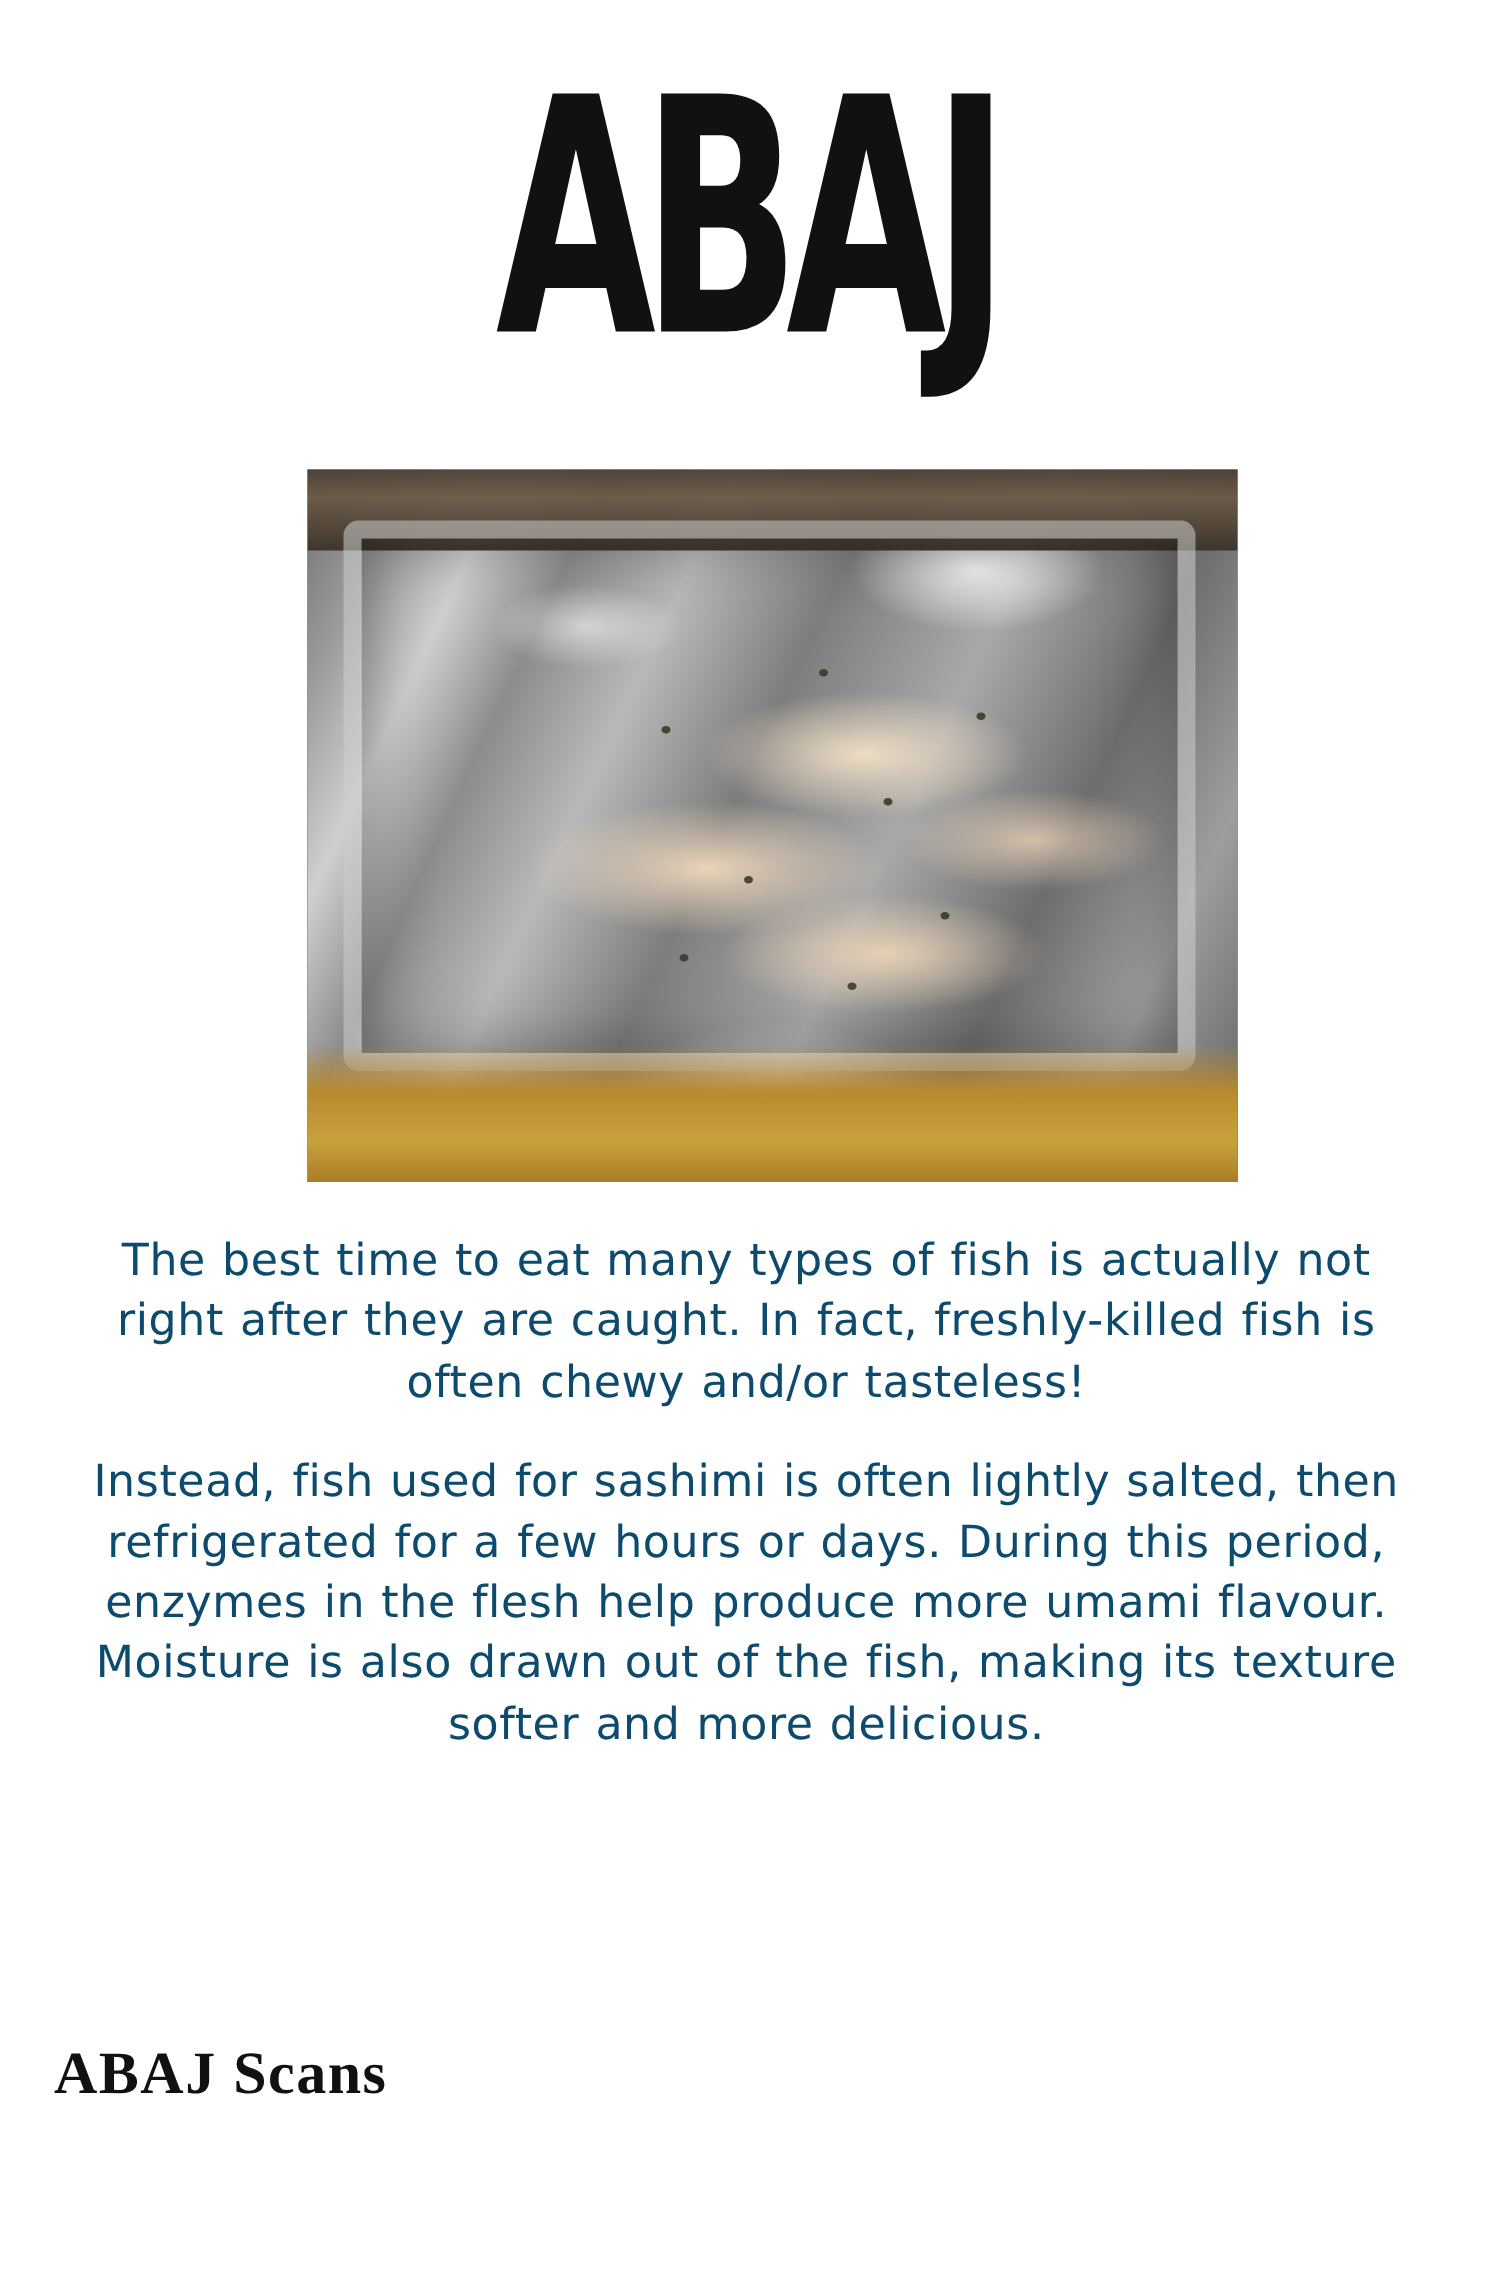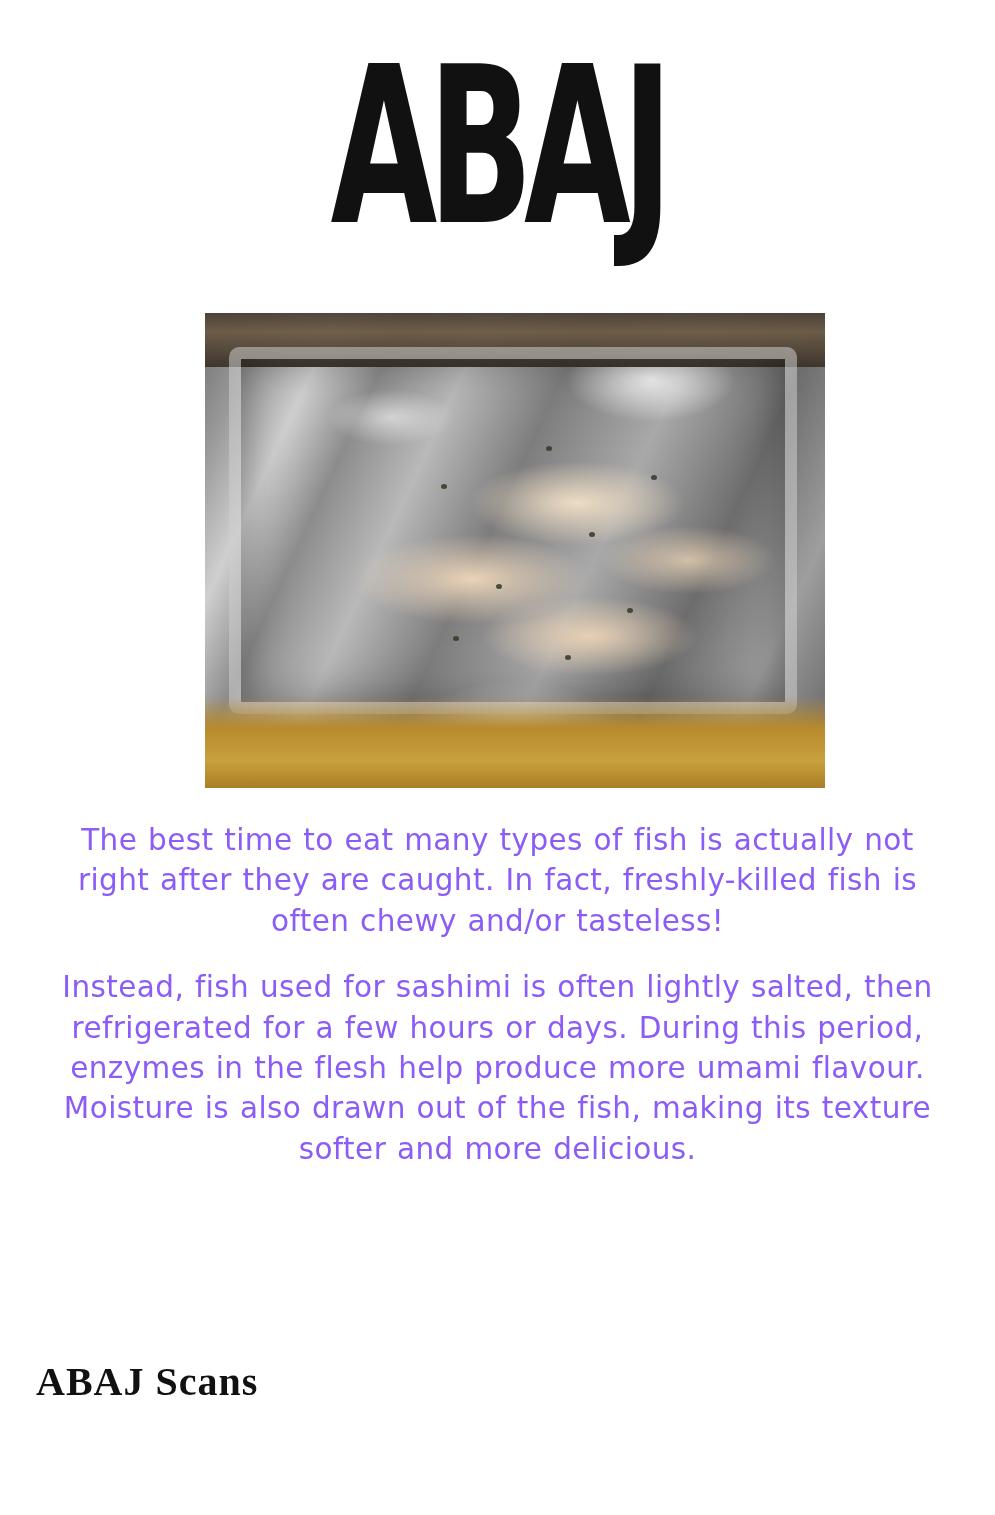--- a/index.html
+++ b/index.html
@@ -105,21 +105,21 @@
     top: 820px;
     left: 60px;
     width: 875px;
     text-align: center;
   }
   .para {
     font-family: "DejaVu Sans", sans-serif;
     font-size: 29.5px;
     line-height: 1.37;
     letter-spacing: 0.4px;
-    color: #8b5cf6;
+    color: #0c4a6e;
     margin: 0 0 26px 0;
     word-spacing: 1px;
   }
   .para:last-of-type { margin-bottom: 0; }
 
   .signature {
     position: absolute;
     top: 1358px;
     left: 0;
     width: 995px;

